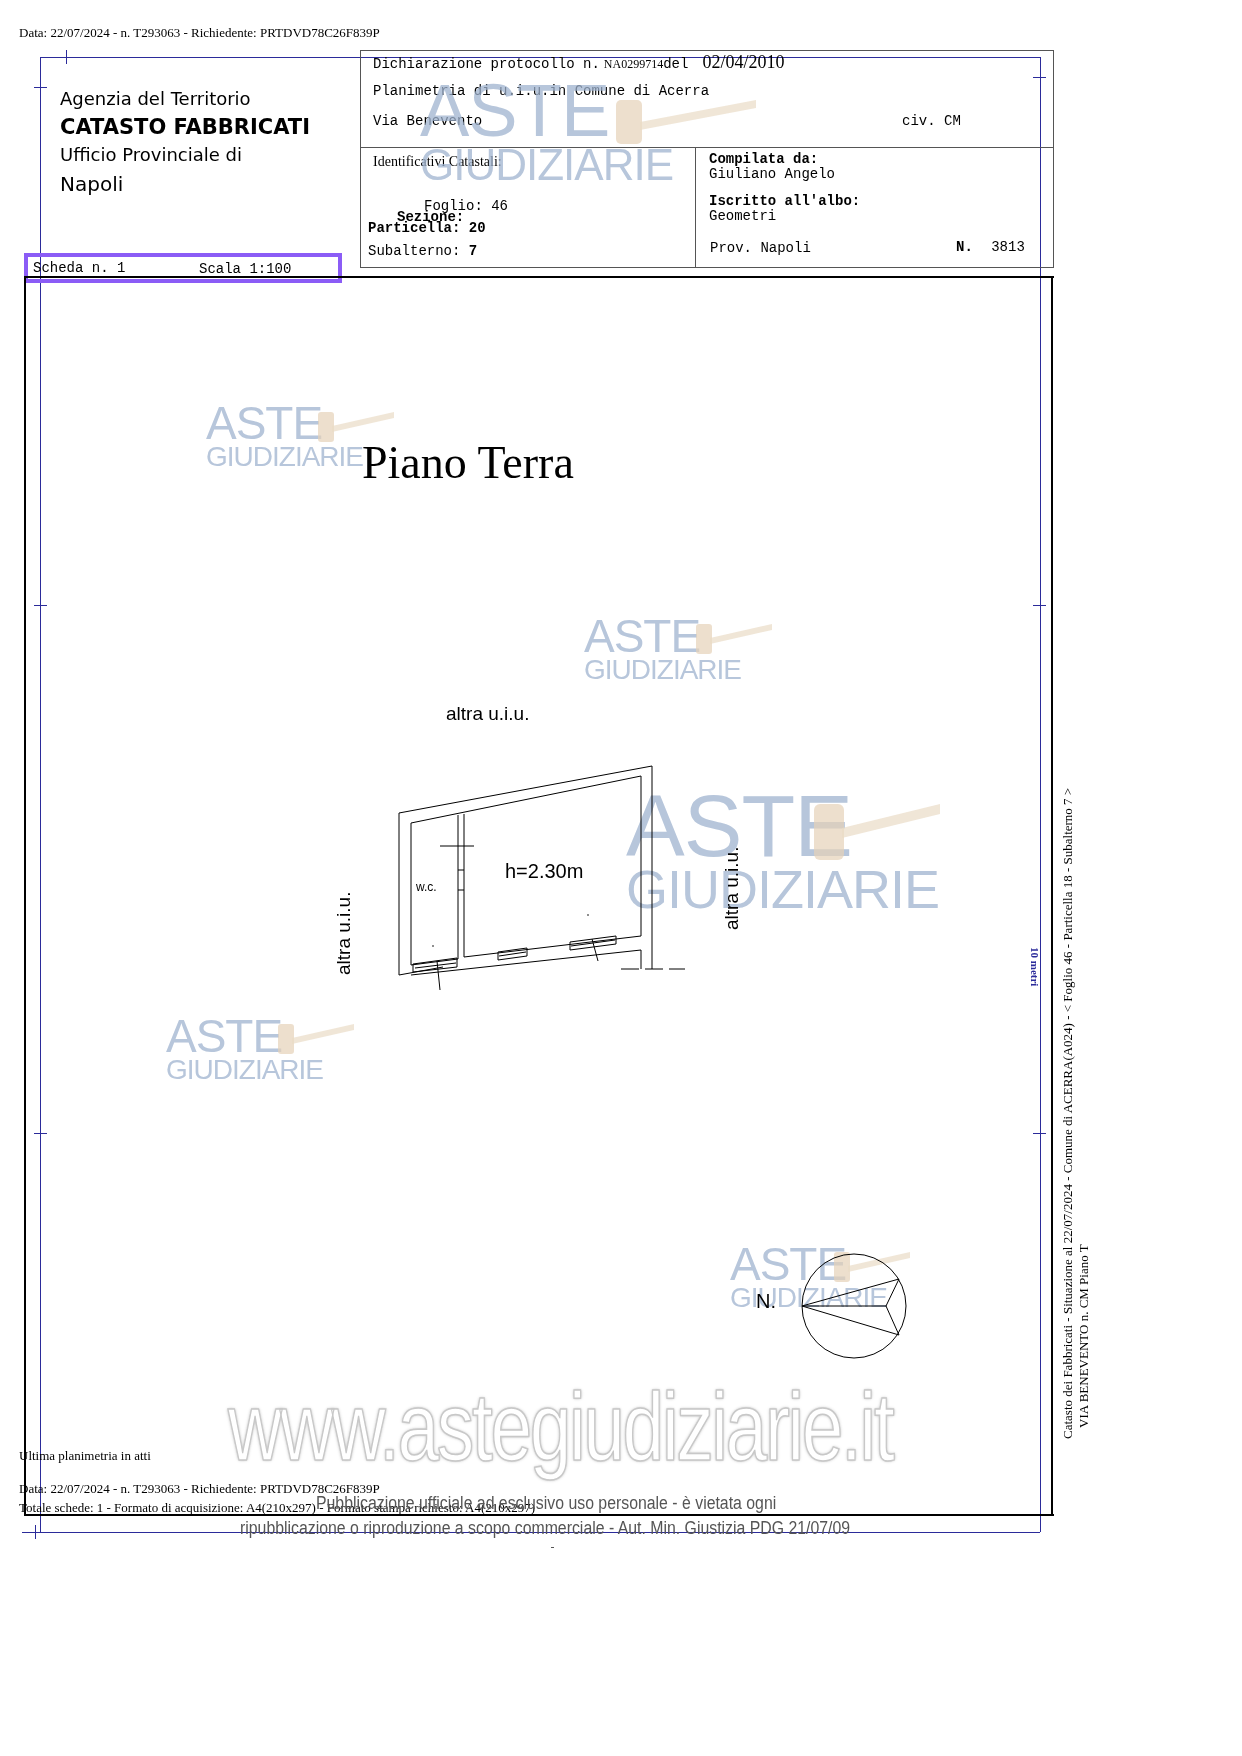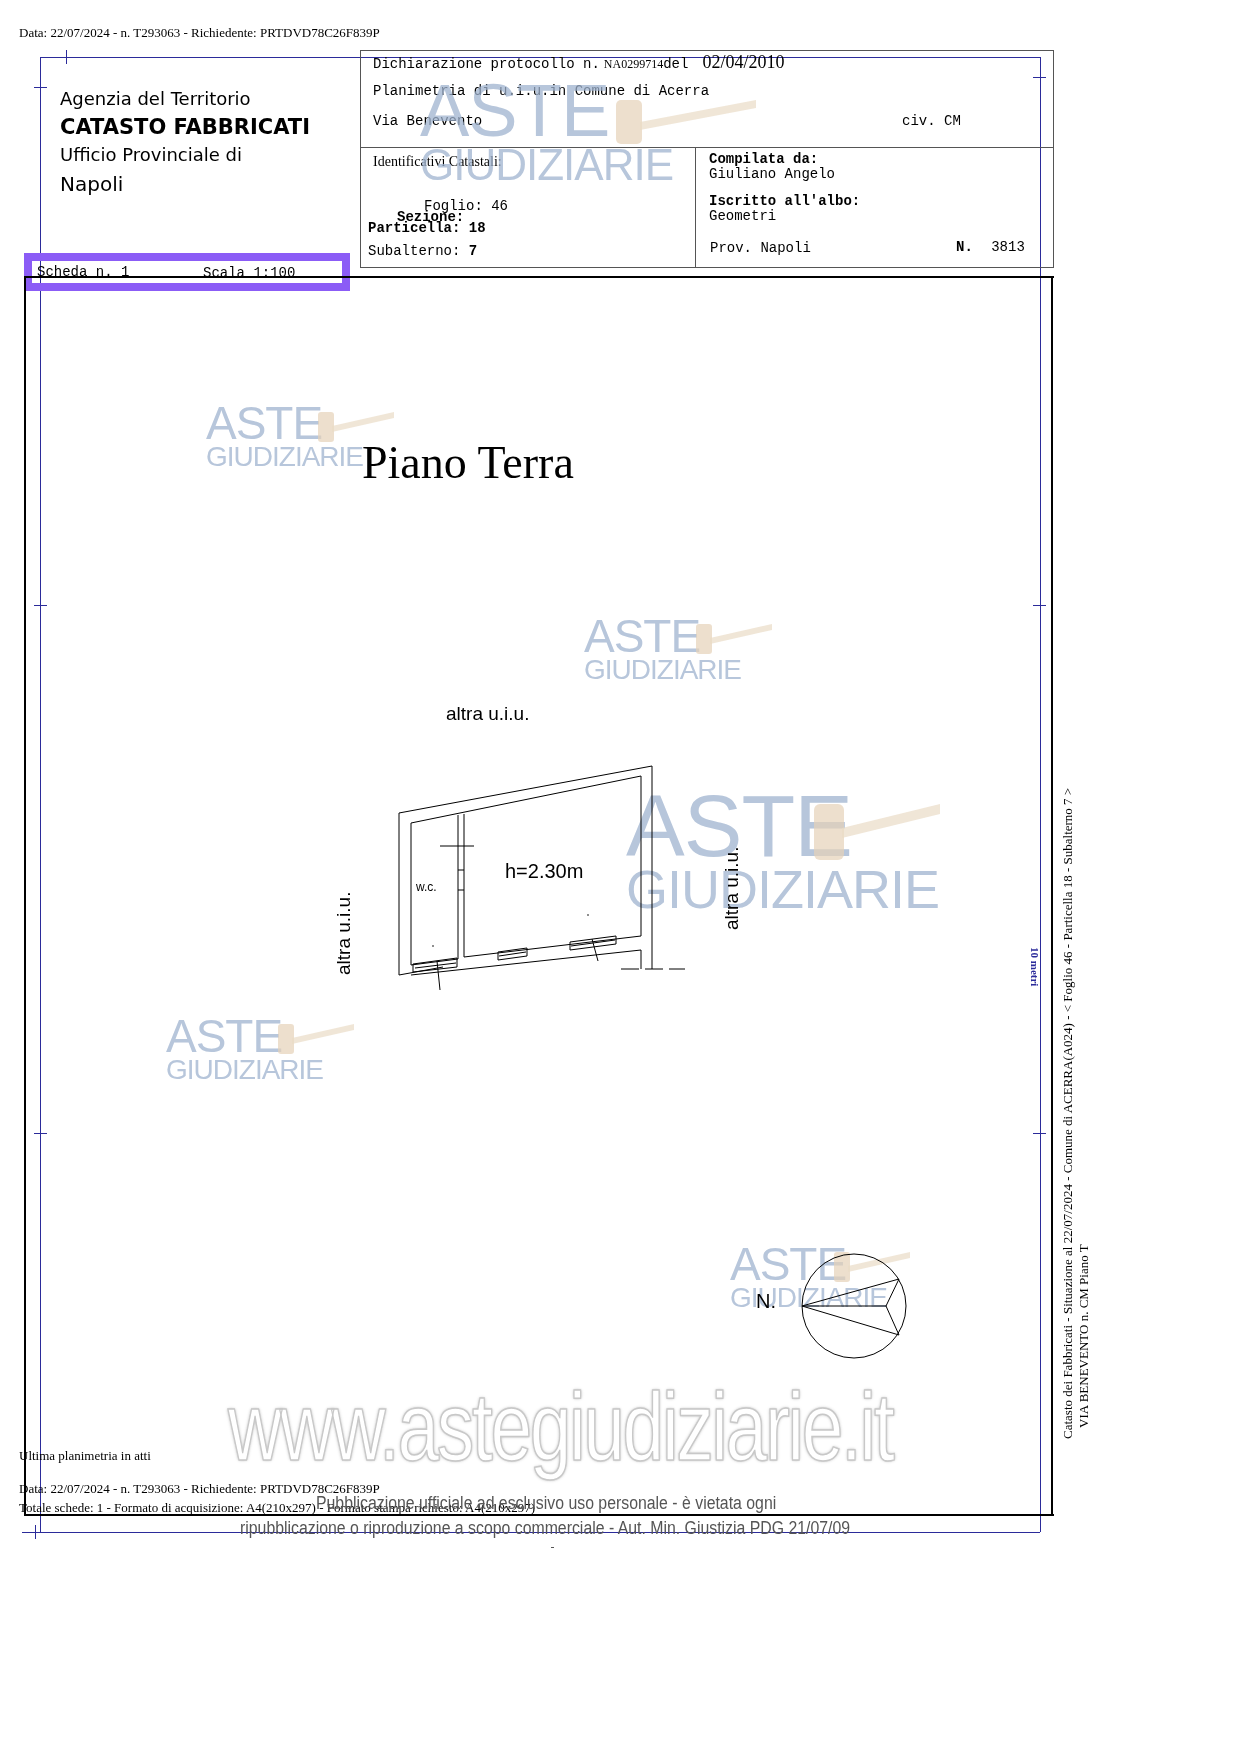--- a/index.html
+++ b/index.html
@@ -73,42 +73,42 @@
 <div class="abs mono-sm" style="left:902px; top:113px;">civ. CM</div>
 
 <div class="abs mono-sm" style="left:373px; top:154px;font-family:Liberation Serif, serif;">Identificativi Catastali:</div>
 <div class="abs mono-sm" style="left:397px; top:177px; font-weight:bold;margin-top:32px;">Sezione:</div>
 <div class="abs mono-sm" style="left:424px; top:198px; font-weight:normal;">
   <span>Foglio:</span>
   <span>46</span>
 </div>
 <div class="abs mono-sm" style="left:368px; top:220px; font-weight:bold;">
   <span>Particella:</span>
-  <span>18</span>
+  <span>20</span>
 </div>
 <div class="abs mono-sm" style="left:368px; top:243px;">
   <span>Subalterno:</span>
   <span style="font-weight:bold;">7</span>
 </div>
 
 <div class="abs mono-sm" style="left:709px; top:152px; line-height:15px;">
   <div style="font-weight:bold;">Compilata da:</div>
   <div>Giuliano Angelo</div>
 </div>
 <div class="abs mono-sm" style="left:709px; top:194px; line-height:15px;">
   <div style="font-weight:bold;">Iscritto all'albo:</div>
   <div>Geometri</div>
 </div>
 <div class="abs mono-sm" style="left:710px; top:240px;">Prov. Napoli</div>
 <div class="abs mono-sm" style="left:956px; top:239px; font-weight:bold;">
   <span>N.</span>
   <span style="margin-left:10px; font-weight:normal;">3813</span>
 </div>
 
-<div class="abs" style="left:24px; top:253px; width:310px; height:22px; border:8px solid #8b5cf6;">
+<div class="abs" style="left:24px; top:253px; width:310px; height:22px; border:4px solid #8b5cf6;">
   <span class="abs mono-sm" style="left:5px; top:3px;">Scheda n. 1</span>
   <span class="abs mono-sm" style="left:171px; top:4px;">Scala 1:100</span>
 </div>
 
 <div>
   <div class="black-line" style="left:24px; top:276px; width:1030px; height:2px;"></div>
   <div class="black-line" style="left:24px; top:276px; width:2px; height:1240px;"></div>
   <div class="black-line" style="left:1051px; top:276px; width:2px; height:1240px;"></div>
   <div class="black-line" style="left:24px; top:1514px; width:1030px; height:2px;"></div>
 </div>

